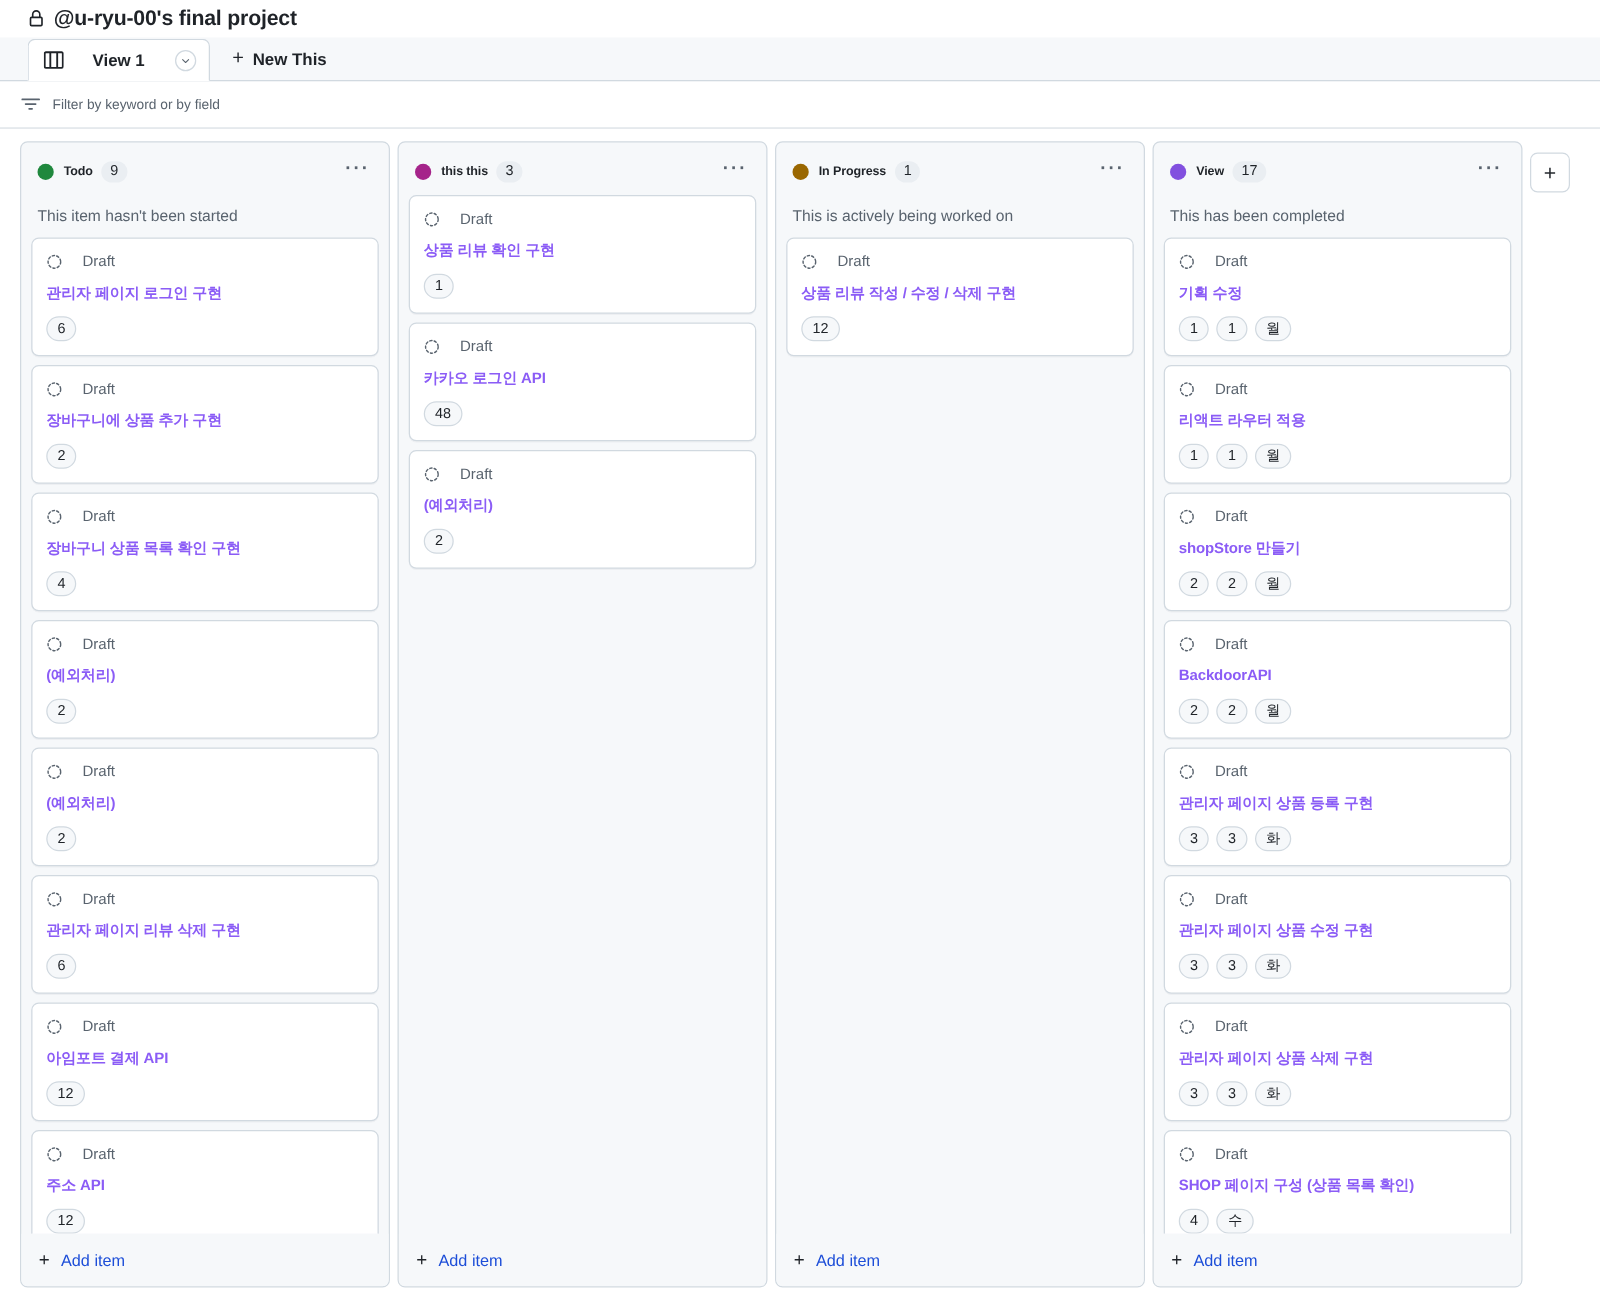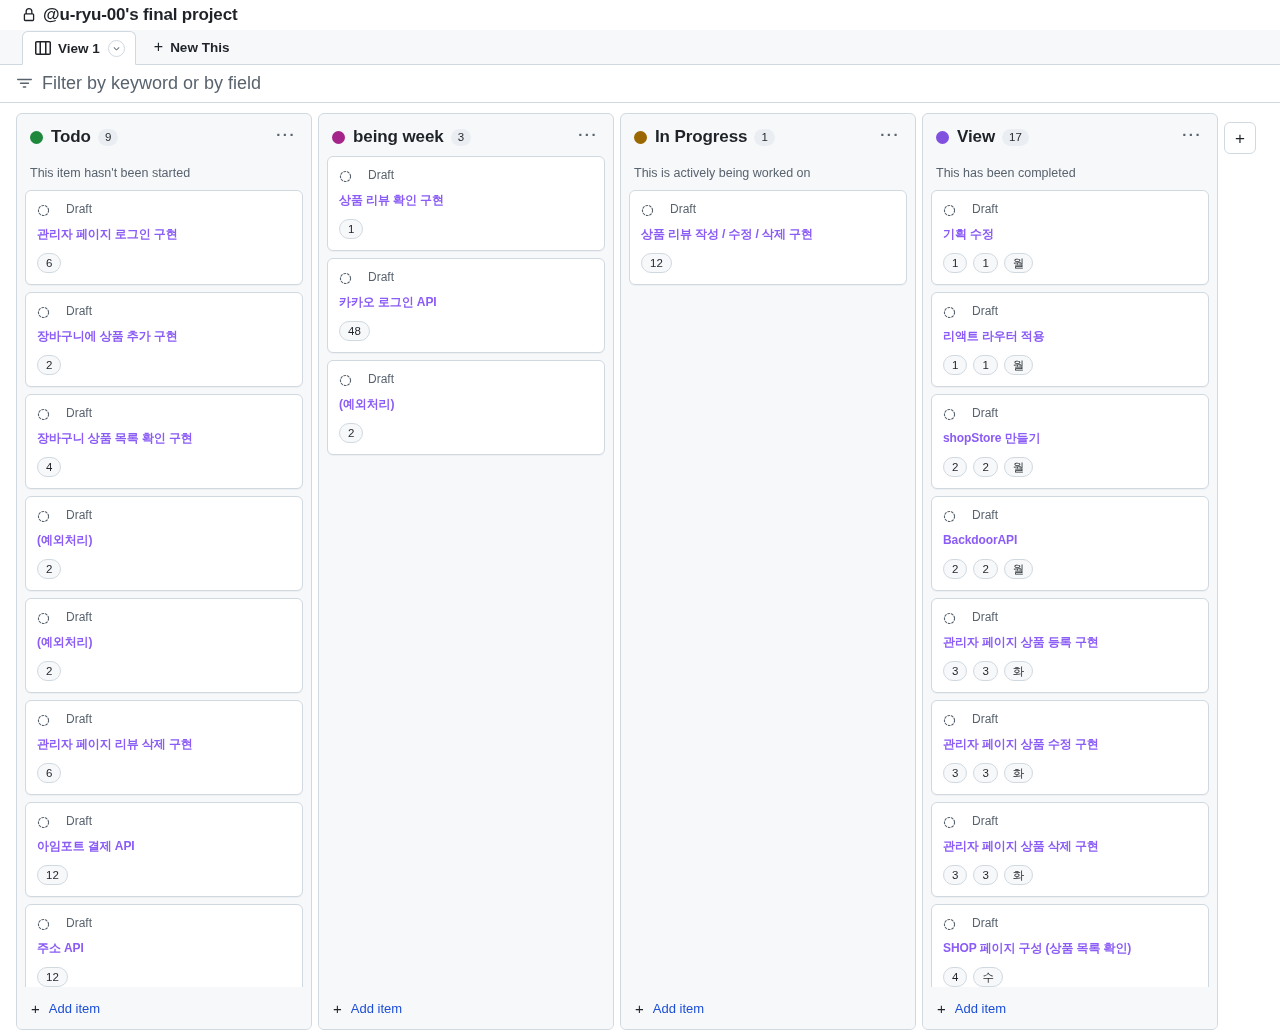--- a/index.html
+++ b/index.html
@@ -34,21 +34,21 @@
     display: flex;
     align-items: flex-end;
     padding-left: 22px;
     background: #f6f8fa;
     border-bottom: 1px solid #d1d9e0;
     position: relative;
   }
   .view-tab {
     display: flex;
     align-items: center;
-    gap: 7px;
+    gap: 23px;
     height: 34px;
     padding: 0 10px 0 12px;
     background: #ffffff;
     border: 1px solid #d1d9e0;
     border-bottom: 1px solid #ffffff;
     border-radius: 6px 6px 0 0;
     margin-bottom: -1px;
     position: relative;
     z-index: 3;
   }
@@ -92,21 +92,21 @@
     width: 100%;
     height: 28px;
     padding-left: 5px;
   }
   .filter-icon { width: 15px; height: 15px; display: block; color: #59636e; flex: 0 0 auto; }
   .filter-input {
     border: none;
     outline: none;
     background: transparent;
     font-family: "Liberation Sans", "DejaVu Sans", sans-serif;
-    font-size: 18px;
+    font-size: 11px;
     color: #1f2328;
     width: 100%;
     padding: 0;
   }
   .filter-input::placeholder { color: #59636e; opacity: 1; }
 
   
   .board {
     display: flex;
     align-items: flex-start;
@@ -133,21 +133,21 @@
     display: flex;
     align-items: center;
     gap: 8px;
     height: 20px;
   }
   .status-dot {
     width: 13px; height: 13px;
     border-radius: 50%;
     flex: 0 0 auto;
   }
-  .col-title { font-size: 17px; font-weight: 700; color: #1f2328; letter-spacing: -0.1px; }
+  .col-title { font-size: 10px; font-weight: 700; color: #1f2328; letter-spacing: -0.1px; }
   .col-count {
     font-size: 11.5px;
     font-weight: 500;
     color: #1f2328;
     background: #eaeef2;
     border-radius: 10px;
     padding: 1px 7px;
     line-height: 15px;
     margin-left: -1px;
   }
@@ -400,21 +400,21 @@
       </div>
       <div class="col-footer">
         <span class="plus">+</span>
         <span class="col-footer-label">Add item</span>
       </div>
     </div>
     <div class="column">
       <div class="col-head">
         <div class="col-head-top">
           <span class="status-dot" style="background: rgb(165, 36, 138);"></span>
-          <span class="col-title">being week</span>
+          <span class="col-title">this this</span>
           <span class="col-count">3</span>
           <span class="col-menu">···</span>
         </div>
       </div>
       <div class="col-cards">
         <div class="card">
           <div class="card-meta">
             <span class="draft-icon"><svg viewBox="0 0 16 16" fill="none" stroke="currentColor" stroke-width="1.4" stroke-linecap="round" stroke-dasharray="2.2 2.2" aria-hidden="true">
                 <circle cx="8" cy="8" r="6.2"></circle>
               </svg></span>

